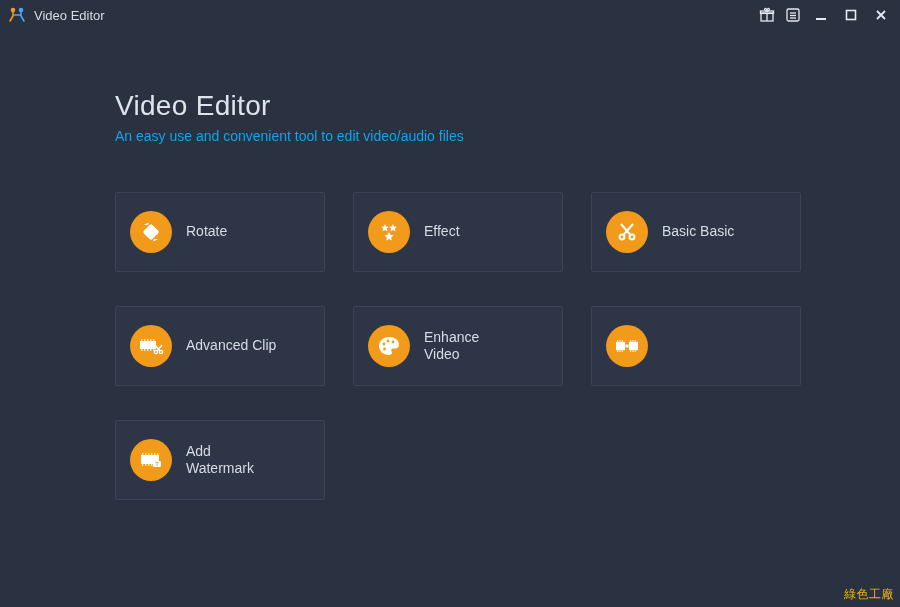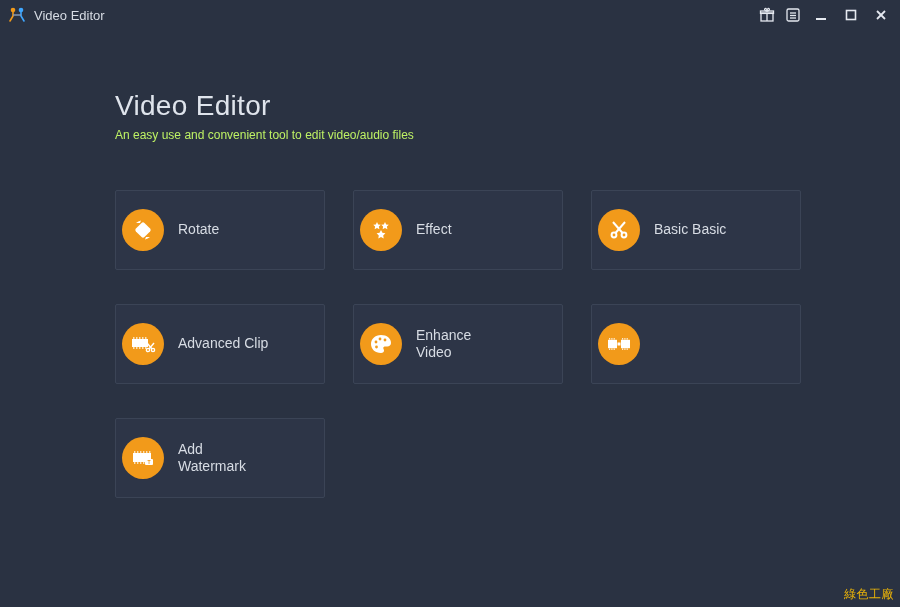--- a/index.html
+++ b/index.html
@@ -19,36 +19,36 @@
   .titlebar .right { display: flex; align-items: center; gap: 8px; }
   .app-logo { width: 18px; height: 18px; display: inline-flex; align-items: center; justify-content: center; }
   .app-title { font-size: 13px; color: #d7dce4; }
   .winbtn { width: 22px; height: 22px; display: inline-flex; align-items: center; justify-content: center; cursor: pointer; color: #e5e9f0; }
   .winbtn svg { display: block; }
   .tb-icon { width: 18px; height: 18px; display: inline-flex; align-items: center; justify-content: center; cursor: pointer; color: #e5e9f0; }
 
   
   .main { padding: 60px 115px 0 115px; }
   .heading { font-size: 28px; font-weight: 400; color: #dfe4ec; letter-spacing: 0.3px; }
-  .subheading { font-size: 12px; color: #bef264; margin-top: 6px; }
+  .subheading { font-size: 14px; color: #0ea5e9; margin-top: 6px; }
 
   .grid {
     margin-top: 48px;
     display: grid;
     grid-template-columns: repeat(3, 210px);
     grid-auto-rows: 80px;
     gap: 34px 28px;
   }
   .tile {
     border: 1px solid #3b4456;
     background: #2d3547;
     border-radius: 2px;
     display: flex;
     align-items: center;
-    padding: 0 6px;
+    padding: 0 14px;
     gap: 14px;
     cursor: pointer;
   }
   .iconwrap {
     width: 42px; height: 42px; border-radius: 50%;
     background: #f29a1a;
     display: inline-flex; align-items: center; justify-content: center;
     color: #fff;
     flex: 0 0 42px;
   }

